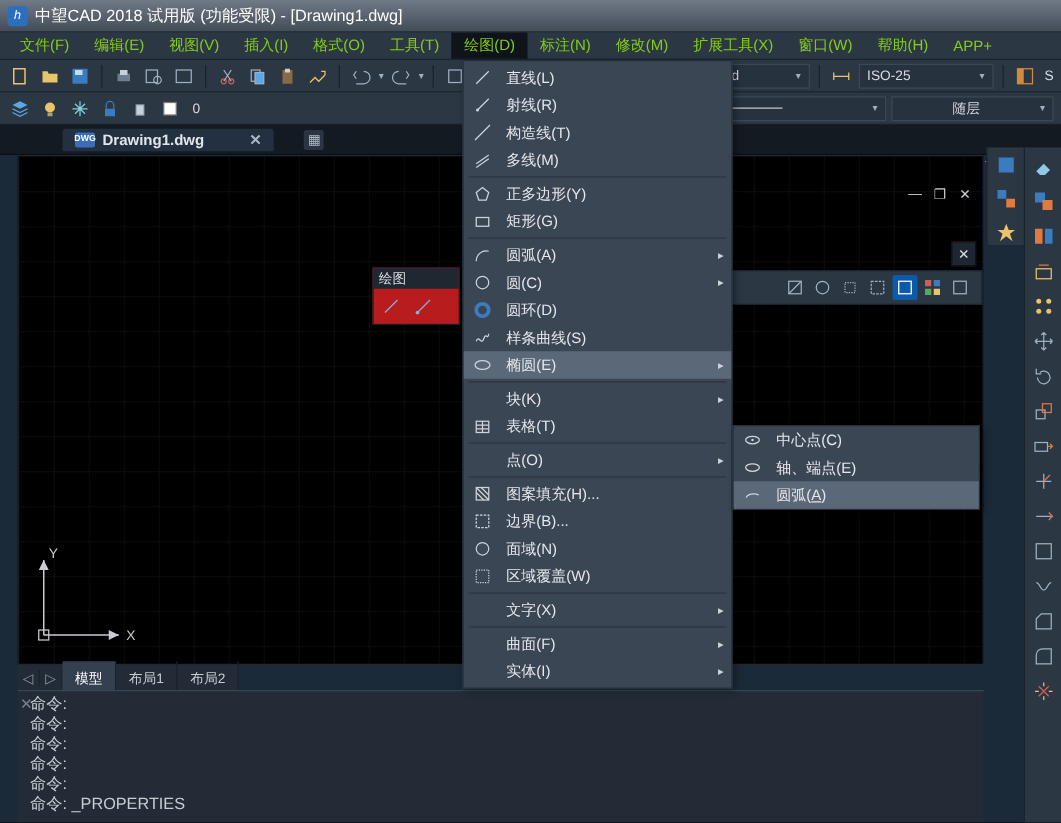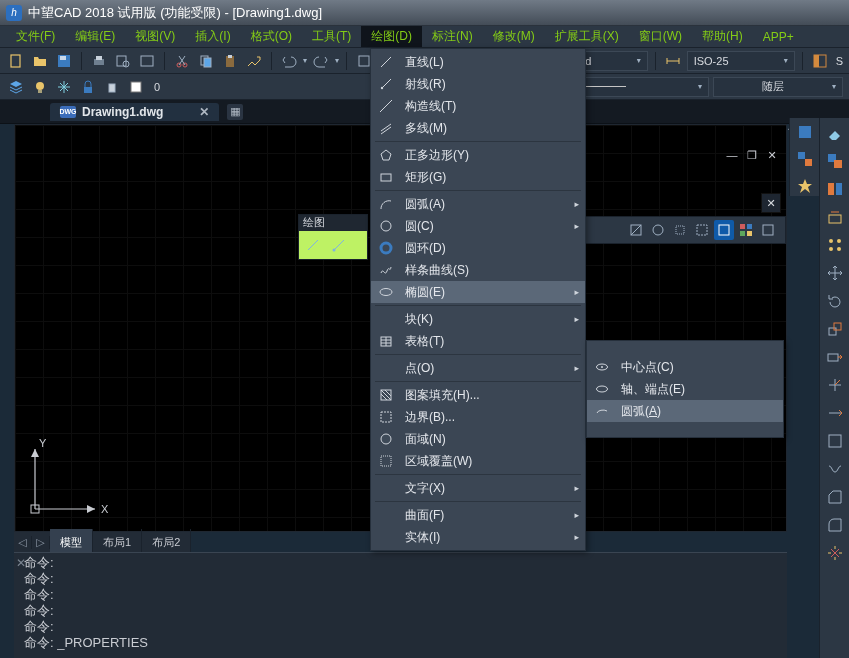--- a/index.html
+++ b/index.html
@@ -17,21 +17,21 @@
   
   .toolbar-row { height: 26px; background: #2c3744; display: flex; align-items: center; padding: 2px 6px; gap: 4px; border-bottom: 1px solid #1a222c; }
   .tbtn { width: 20px; height: 20px; display: inline-flex; align-items: center; justify-content: center; border-radius: 2px; }
   .tbtn svg { width: 16px; height: 16px; }
   .tsep { width: 1px; height: 18px; background: #1a222c; margin: 0 3px; }
   .combo { height: 20px; background: #27323f; border: 1px solid #3c4856; display: flex; align-items: center; padding: 0 6px; gap: 6px; min-width: 80px; font-size: 11px; color: #d8dbe0; justify-content: space-between;}
   .combo .arrow { font-size: 8px; color:#9fb0c2;}
   .line-sample { width: 90px; height: 1px; background: #c5c5c5; }
 
   
-  .tabbar { height: 24px; background: #141a22; display: flex; align-items: center; padding: 0 50px; gap: 8px; border-bottom: 1px solid #0c1117; }
+  .tabbar { height: 24px; background: #141a22; display: flex; align-items: center; padding: 0 50px; gap: 24px; border-bottom: 1px solid #0c1117; }
   .doc-tab { display: flex; align-items: center; gap: 6px; background: #223040; padding: 2px 10px; border-radius: 3px 3px 0 0; font-family: "Courier New", monospace; font-weight: bold; font-size: 12px; color:#e2e6ea;}
   .dwg-icon { width: 16px; height: 12px; background: #3b6dba; border-radius: 2px; font-size: 7px; color:#fff; display:flex; align-items:center; justify-content:center;}
   .tab-close { margin-left: 30px; color:#aeb7c2; font-size: 12px;}
   .tab-plus { width: 16px; height: 16px; background: #2a3442; border-radius: 2px; display:flex; align-items:center; justify-content:center; color:#aeb7c2; font-size: 11px;}
 
   
   .draw-area { position: absolute; left: 14px; right: 62px; top: 124px; bottom: 126px; background: #000; border: 1px solid #1f2731; }
   .grid { position: absolute; inset: 0; background-image:
     linear-gradient(#131313 1px, transparent 1px),
     linear-gradient(90deg, #131313 1px, transparent 1px);
@@ -61,24 +61,24 @@
 
   
   .menu-panel { position: absolute; left: 370px; top: 48px; width: 216px; background: #3b4654; border: 1px solid #26303c; box-shadow: 2px 2px 6px rgba(0,0,0,.4); padding: 2px 0;}
   .menu-item { height: 22px; display:flex; align-items:center; gap:10px; padding: 0 20px 0 6px; position: relative; color:#e4e7ec;}
   .menu-item.highlight { background: #5b6878; }
   .menu-item .mi-icon { width: 18px; display:flex; align-items:center; justify-content:center;}
   .menu-item .mi-icon svg { width: 14px; height: 14px;}
   .menu-item .mi-arrow { position:absolute; right:6px; font-size: 9px; color:#cfd4db;}
   .menu-sep { height: 1px; background: #2c3540; margin: 2px 4px; }
 
-  .submenu { position: absolute; left: 586px; top: 340px; width: 198px; background: #3b4654; border: 1px solid #26303c; box-shadow: 2px 2px 6px rgba(0,0,0,.4); padding: 15px 0;}
-
-  
-  .float-tb { position: absolute; left: 298px; top: 214px; width: 70px; background:#bef264; border:1px solid #1a222c;}
+  .submenu { position: absolute; left: 586px; top: 340px; width: 198px; background: #3b4654; border: 1px solid #26303c; box-shadow: 2px 2px 6px rgba(0,0,0,.4); padding: 0 0;}
+
+  
+  .float-tb { position: absolute; left: 298px; top: 214px; width: 70px; background:#b91c1c; border:1px solid #1a222c;}
   .float-tb .ft-title { height: 16px; background:#1f2731; font-size:11px; padding:0 4px; color:#d8dbe0;}
   .float-tb .ft-body { display:flex; gap:6px; padding:4px;}
 
   
   .float-icon-row { position:absolute; left:582px; top:216px; height:28px; width:204px; background:#2c3744; border:1px solid #1a222c; display:flex; align-items:center; justify-content:flex-end; padding:0 6px;}
   .float-icon-row .close-x { position:absolute; right:4px; top:-24px; width:20px; height:20px; background:#1e2631; border:1px solid #111; display:flex; align-items:center; justify-content:center; font-size:11px; color:#d8dbe0;}
   .float-icon-row .tbtn { margin:0 1px;}
   .float-icon-row .tbtn.active { background:#0f5aa8;}
 
   

